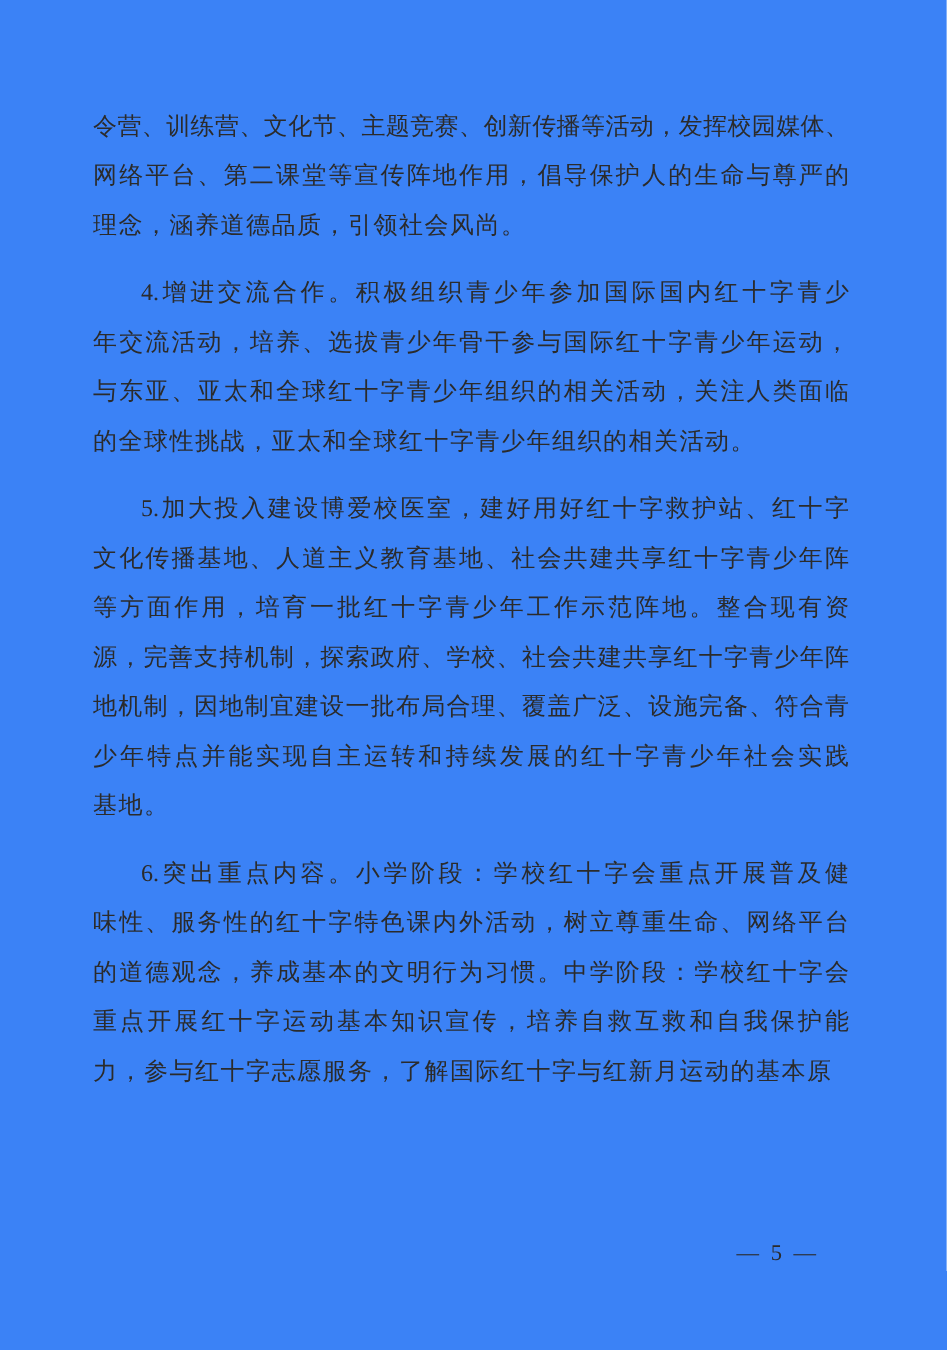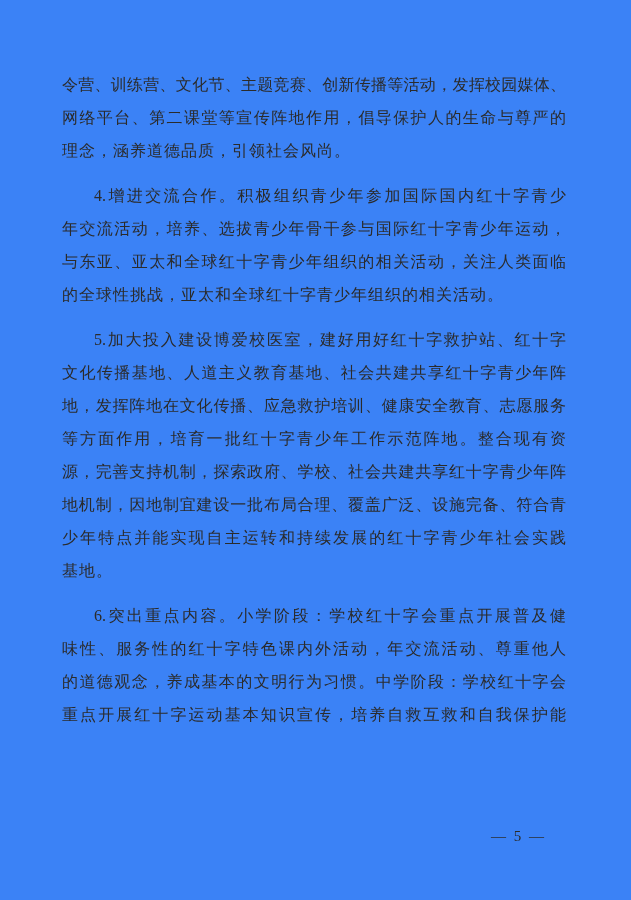--- a/index.html
+++ b/index.html
@@ -79,28 +79,28 @@
       </div>
     <div class="para indent">
         <div class="line">4.增进交流合作。积极组织青少年参加国际国内红十字青少</div>
         <div class="line">年交流活动，培养、选拔青少年骨干参与国际红十字青少年运动，</div>
         <div class="line">与东亚、亚太和全球红十字青少年组织的相关活动，关注人类面临</div>
         <div class="line last">的全球性挑战，亚太和全球红十字青少年组织的相关活动。</div>
       </div>
     <div class="para indent">
         <div class="line">5.加大投入建设博爱校医室，建好用好红十字救护站、红十字</div>
         <div class="line">文化传播基地、人道主义教育基地、社会共建共享红十字青少年阵</div>
-        <div class="line">地，发挥阵地在文化传播、应急救护培训、健康安全教育、志愿服务</div>
         <div class="line">等方面作用，培育一批红十字青少年工作示范阵地。整合现有资</div>
         <div class="line">源，完善支持机制，探索政府、学校、社会共建共享红十字青少年阵</div>
         <div class="line">地机制，因地制宜建设一批布局合理、覆盖广泛、设施完备、符合青</div>
         <div class="line">少年特点并能实现自主运转和持续发展的红十字青少年社会实践</div>
         <div class="line last">基地。</div>
       </div>
     <div class="para indent">
         <div class="line">6.突出重点内容。小学阶段：学校红十字会重点开展普及健</div>
-        <div class="line">味性、服务性的红十字特色课内外活动，年交流活动、尊重他人</div>
+        <div class="line">味性、服务性的红十字特色课内外活动，树立尊重生命、网络平台</div>
         <div class="line">的道德观念，养成基本的文明行为习惯。中学阶段：学校红十字会</div>
         <div class="line">重点开展红十字运动基本知识宣传，培养自救互救和自我保护能</div>
+        <div class="line last">力，参与红十字志愿服务，了解国际红十字与红新月运动的基本原</div>
       </div>
   </div>
   <div class="footer">— 5 —</div>
 </div>
 
 </body></html>

